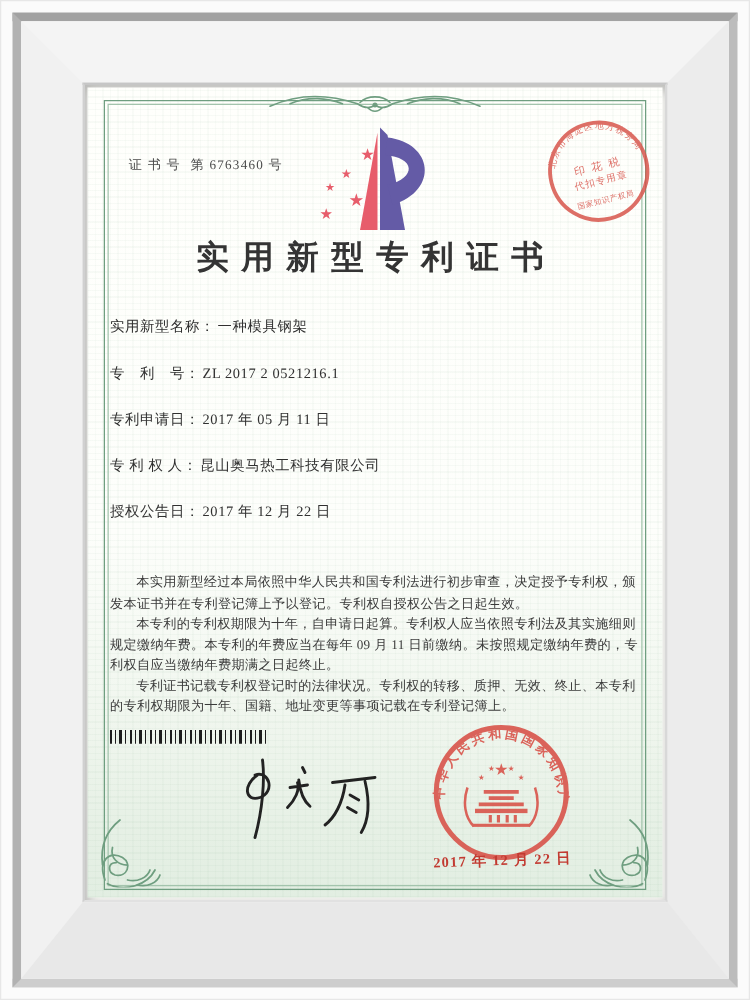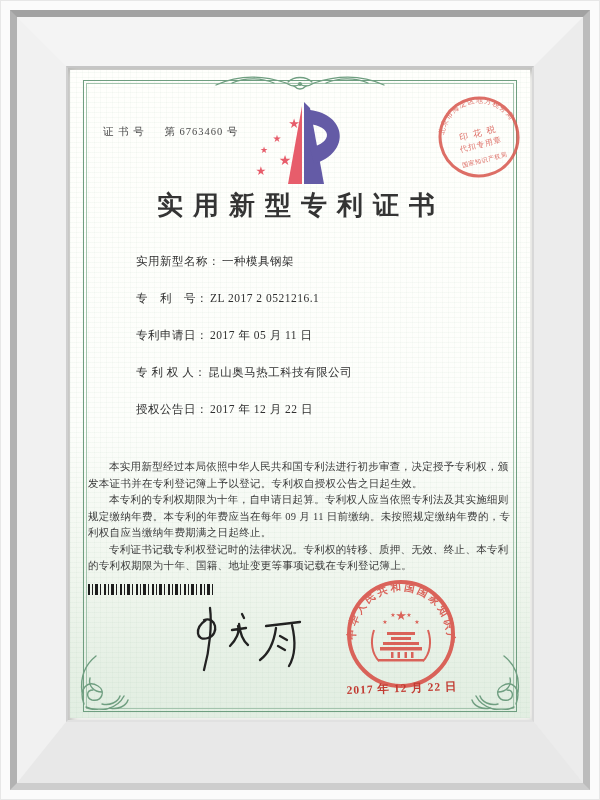--- a/index.html
+++ b/index.html
@@ -25,25 +25,25 @@
      background-image:repeating-linear-gradient(0deg,rgba(110,160,125,.05) 0 1px,transparent 1px 5px),
                       repeating-linear-gradient(90deg,rgba(110,160,125,.04) 0 1px,transparent 1px 6px);}
   .border-outer{position:absolute;inset:10px 13px 6px 13px;border:1px solid #6f9e80;}
   .border-inner{position:absolute;inset:13px 16px 9px 16px;border:1px solid #a3c4ad;}
   .ornament-top{position:absolute;top:0;left:50%;transform:translateX(-50%);}
   .corner{position:absolute;bottom:8px;}
   .corner.bl{left:6px;}
   .corner.br{right:6px;transform:scaleX(-1);}
   
   .cert-no{position:absolute;left:33px;top:55px;font-size:10.5px;letter-spacing:1px;color:#4a4a4a;}
-  .cert-no .num{margin-left:16px;}
+  .cert-no .num{margin-left:4px;}
   .logo{position:absolute;left:178px;top:28px;}
   .title{position:absolute;left:0;right:0;top:118px;text-align:center;font-size:26px;
          font-weight:600;letter-spacing:10px;padding-left:2px;color:#343434;}
-  .fields{position:absolute;left:18px;right:16px;top:184px;margin-left:48px;}
+  .fields{position:absolute;left:18px;right:16px;top:184px;}
   .field-row{height:14px;margin-bottom:23px;font-size:11.5px;color:#303030;letter-spacing:.5px;white-space:nowrap;}
   .field-row .f-label{color:#303030;}
   .field-row .f-value{margin-left:2px;}
   .paragraphs{position:absolute;left:18px;right:15px;top:389px;font-size:10.5px;line-height:16.5px;
               color:#3a3a3a;letter-spacing:.3px;}
   .paragraphs p{margin:0;text-indent:2em;}
   .barcode{position:absolute;left:18px;top:514px;width:126px;height:11px;
      background:repeating-linear-gradient(90deg,#1c1c1c 0 2px,transparent 2px 4px,#1c1c1c 4px 5px,
         transparent 5px 7px,#1c1c1c 7px 10px,transparent 10px 12px,#1c1c1c 12px 13px,transparent 13px 16px);}
   .director{position:absolute;left:30px;top:558px;font-family:"Liberation Sans","DejaVu Sans",sans-serif;

